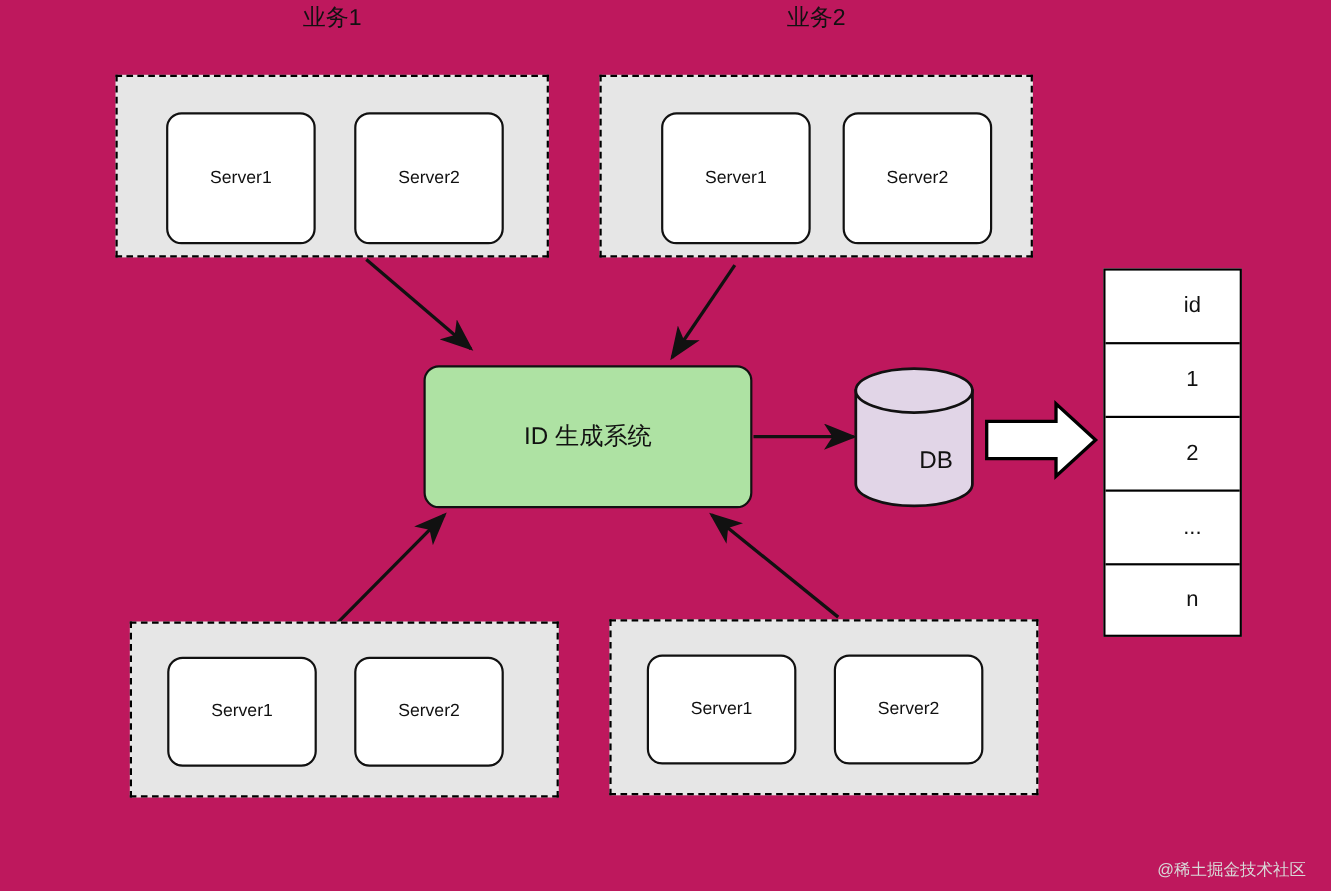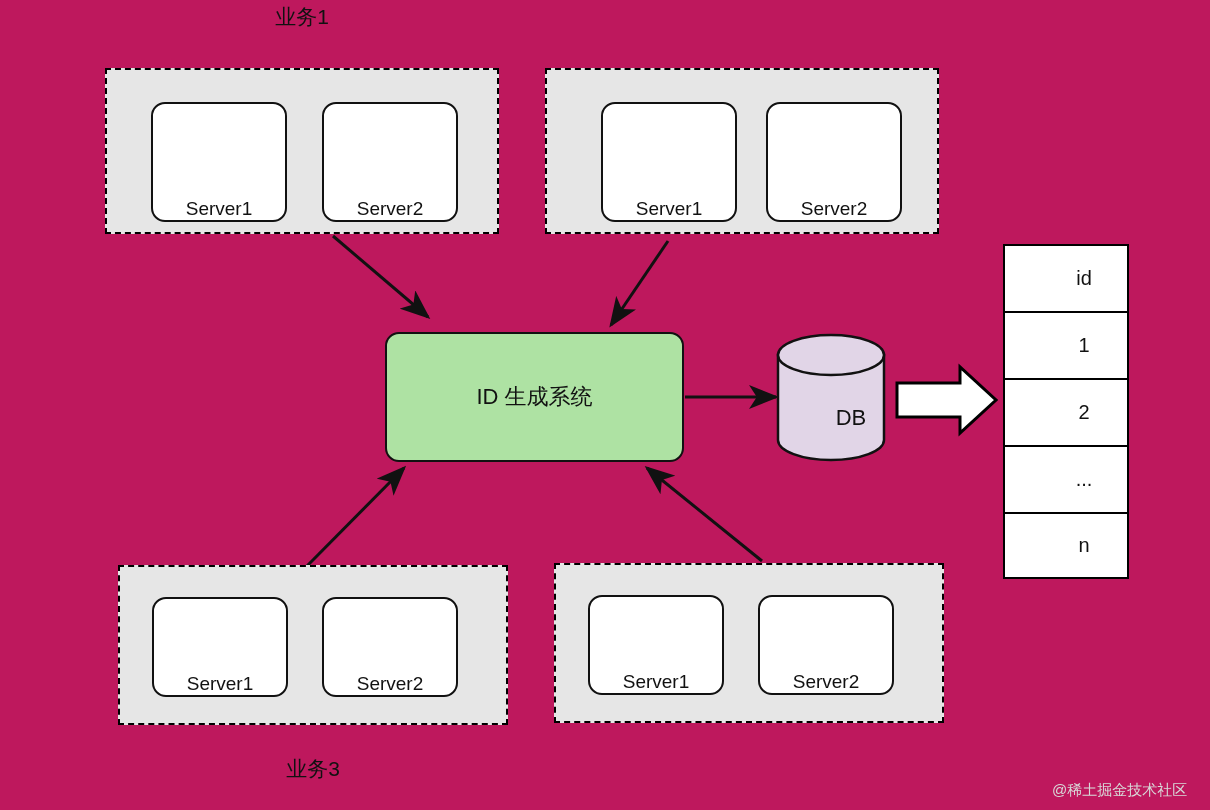--- a/index.html
+++ b/index.html
@@ -39,23 +39,23 @@
     white-space: nowrap;
     line-height: 1;
   }
   .server-box {
     position: absolute;
     background: #FFFFFF;
     border: 2px solid #111111;
     border-radius: 14px;
     box-sizing: border-box;
     display: flex;
-    align-items: flex-end;
+    align-items: center;
     justify-content: center;
-    font-size: 19px;
+    font-size: 16px;
     color: #111111;
   }
   
   .idgen-box {
     position: absolute;
     background: #AEE2A3;
     border: 2px solid #111111;
     border-radius: 14px;
     box-sizing: border-box;
     display: flex;
@@ -141,40 +141,40 @@
 
   <div class="group-box" style="left:105px; top:68px; width:394px; height:166px;">
     <div class="server-box" style="left:44px; top:32px; width:136px; height:120px;">
       <span>Server1</span>
     </div>
     <div class="server-box" style="left:215px; top:32px; width:136px; height:120px;">
       <span>Server2</span>
     </div>
   </div>
 
+  <div class="group-label" style="left:545px; top:6px; width:394px;">业务2</div>
 
   <div class="group-box" style="left:545px; top:68px; width:394px; height:166px;">
     <div class="server-box" style="left:54px; top:32px; width:136px; height:120px;">
       <span>Server1</span>
     </div>
     <div class="server-box" style="left:219px; top:32px; width:136px; height:120px;">
       <span>Server2</span>
     </div>
   </div>
 
   <div class="group-box" style="left:118px; top:565px; width:390px; height:160px;">
     <div class="server-box" style="left:32px; top:30px; width:136px; height:100px;">
       <span>Server1</span>
     </div>
     <div class="server-box" style="left:202px; top:30px; width:136px; height:100px;">
       <span>Server2</span>
     </div>
   </div>
 
-  <div class="group-label" style="left:118px; top:758px; width:390px;">业务3</div>
 
   <div class="group-box" style="left:554px; top:563px; width:390px; height:160px;">
     <div class="server-box" style="left:32px; top:30px; width:136px; height:100px;">
       <span>Server1</span>
     </div>
     <div class="server-box" style="left:202px; top:30px; width:136px; height:100px;">
       <span>Server2</span>
     </div>
   </div>
 

